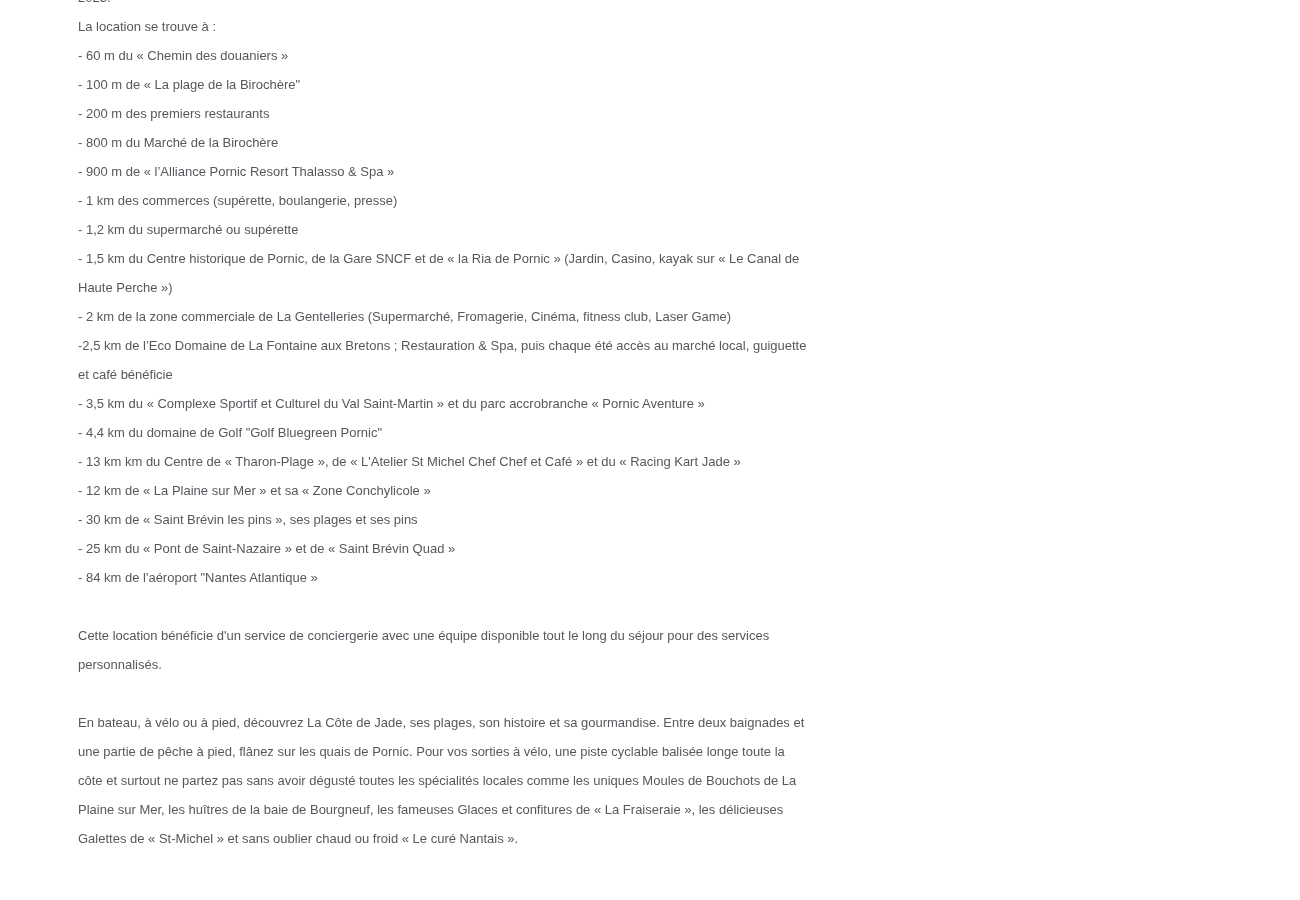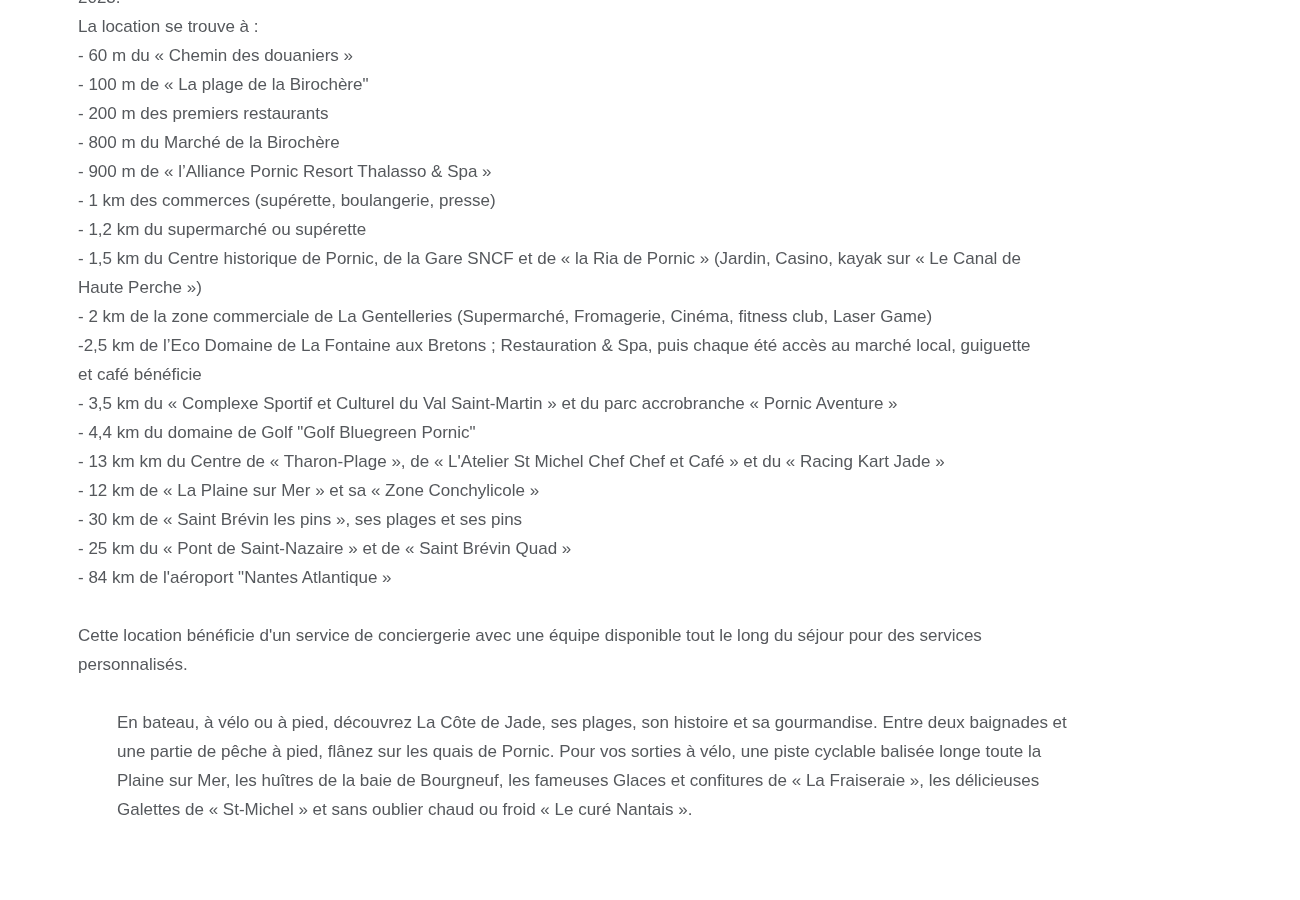--- a/index.html
+++ b/index.html
@@ -13,35 +13,34 @@
     height: 900px;
     overflow: hidden;
     background: #ffffff;
   }
   .description {
     position: absolute;
     top: 0;
     left: 78px;
     right: 0;
     font-family: "Liberation Sans", "DejaVu Sans", sans-serif;
-    font-size: 17px;
+    font-size: 13px;
     line-height: 29px;
     color: #55585c;
     white-space: nowrap;
     -webkit-font-smoothing: antialiased;
   }
   .clipped-line {
     margin-top: -17px; 
   }
   .paragraph {
     margin: 0 0 29px 0; 
   }
   .paragraph:last-child {
     margin-bottom: 0;
-    margin-left: 39px;
   }
   .line {
     height: 29px;
   }
 </style>
 </head>
 <body>
 
 <div class="screen">
   <div class="description">
@@ -69,18 +68,19 @@
           <div class="line">- 25 km du « Pont de Saint-Nazaire » et de « Saint Brévin Quad »</div>
           <div class="line">- 84 km de l'aéroport "Nantes Atlantique »</div>
         </div>
         <div class="paragraph">
           <div class="line">Cette location bénéficie d'un service de conciergerie avec une équipe disponible tout le long du séjour pour des services</div>
           <div class="line">personnalisés.</div>
         </div>
         <div class="paragraph">
           <div class="line">En bateau, à vélo ou à pied, découvrez La Côte de Jade, ses plages, son histoire et sa gourmandise. Entre deux baignades et</div>
           <div class="line">une partie de pêche à pied, flânez sur les quais de Pornic. Pour vos sorties à vélo, une piste cyclable balisée longe toute la</div>
+          <div class="line">côte et surtout ne partez pas sans avoir dégusté toutes les spécialités locales comme les uniques Moules de Bouchots de La</div>
           <div class="line">Plaine sur Mer, les huîtres de la baie de Bourgneuf, les fameuses Glaces et confitures de « La Fraiseraie », les délicieuses</div>
           <div class="line">Galettes de « St-Michel » et sans oublier chaud ou froid « Le curé Nantais ».</div>
         </div>
       </div>
   </div>
 </div>
 
 </body></html>

